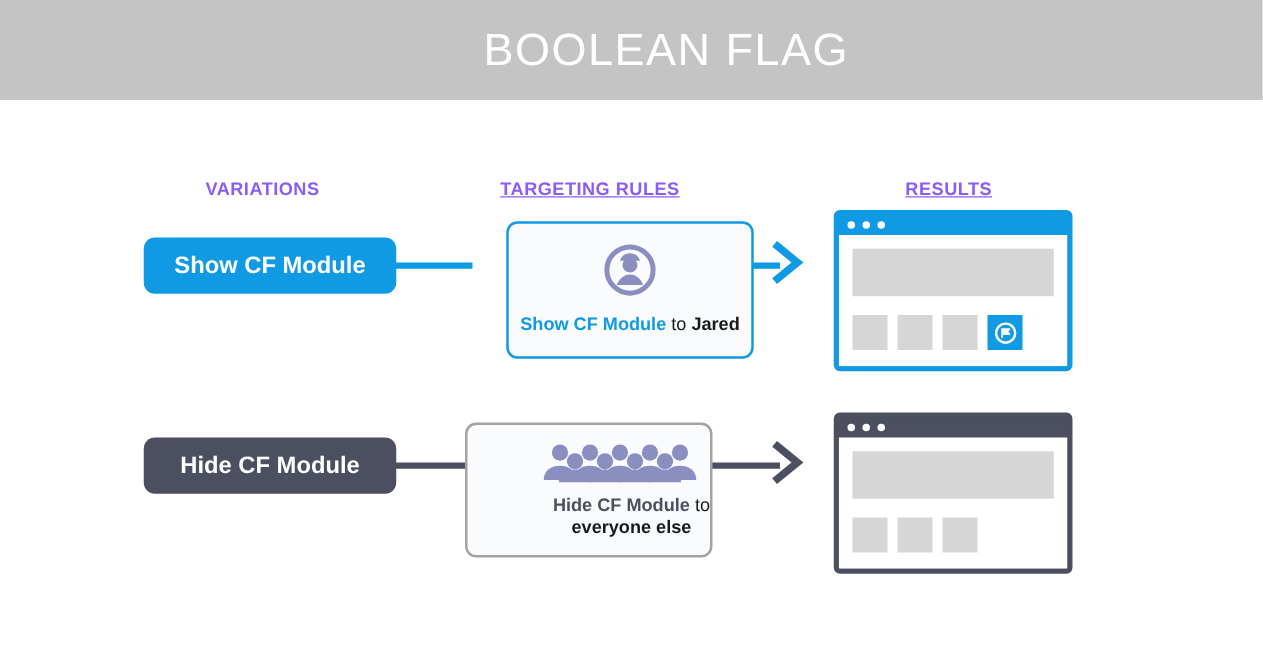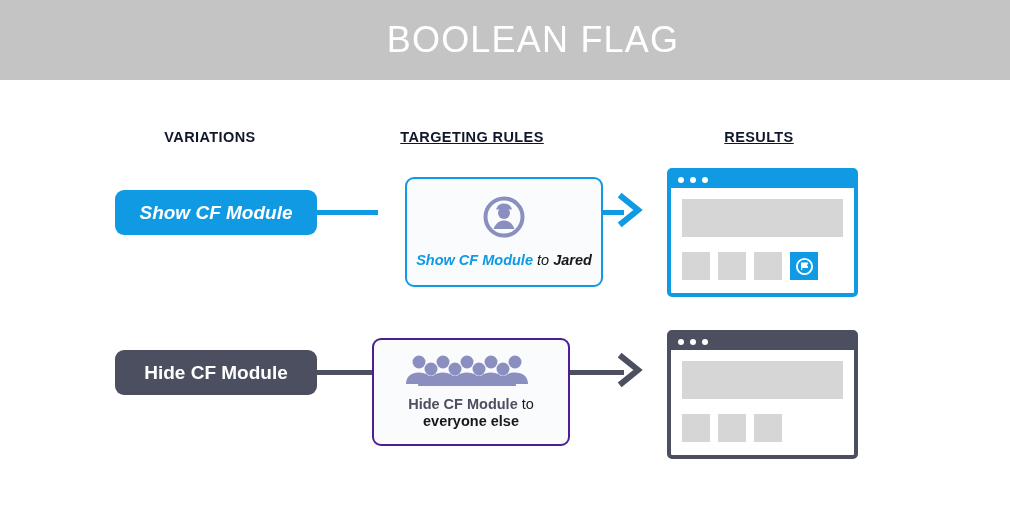--- a/index.html
+++ b/index.html
@@ -30,35 +30,35 @@
     color: #ffffff;
     font-size: 36px;
     font-weight: 300;
     letter-spacing: 1.2px;
     font-family: "Liberation Sans", sans-serif;
   }
 
   
   .col-head {
     position: absolute;
-    top: 129px;
+    top: 144px;
     font-size: 14.5px;
     font-weight: bold;
-    color: #0f172a;
+    color: #8b5cf6;
     letter-spacing: 0.4px;
     text-align: center;
     white-space: nowrap;
   }
   .col-head.variations     { left: 110px; width: 200px; }
   .col-head.targeting      { left: 372px; width: 200px; text-decoration: underline; }
   .col-head.results        { left: 659px; width: 200px; text-decoration: underline; }
 
   
   .row { position: absolute; left: 0; width: 1010px; height: 180px; }
-  .row.row-1 { top: 145px; font-style: italic; }
+  .row.row-1 { top: 145px; }
   .row.row-2 { top: 308px; }
 
   
   .pill {
     position: absolute;
     left: 115px;
     top: 45px;
     width: 202px;
     height: 45px;
     border-radius: 9px;
@@ -98,21 +98,21 @@
     border-radius: 9px;
     background: #fafbfc;
     box-sizing: border-box;
     z-index: 3;
     display: flex;
     flex-direction: column;
     align-items: center;
     justify-content: center;
   }
   .card.blue { border: 2px solid #0f9ae3; margin-left: 33px; }
-  .card.dark { border: 2px solid #4c1d95; }
+  .card.dark { border: 2px solid #a3a3a3; align-items: flex-end; }
   .row-2 .card { top: 30px; height: 108px; }
 
   .card-icon { display: block; margin-bottom: 10px; }
   .row-2 .card-icon { margin-bottom: 6px; }
 
   .card-text {
     font-size: 14.5px;
     line-height: 17px;
     text-align: center;
     color: #16181d;

